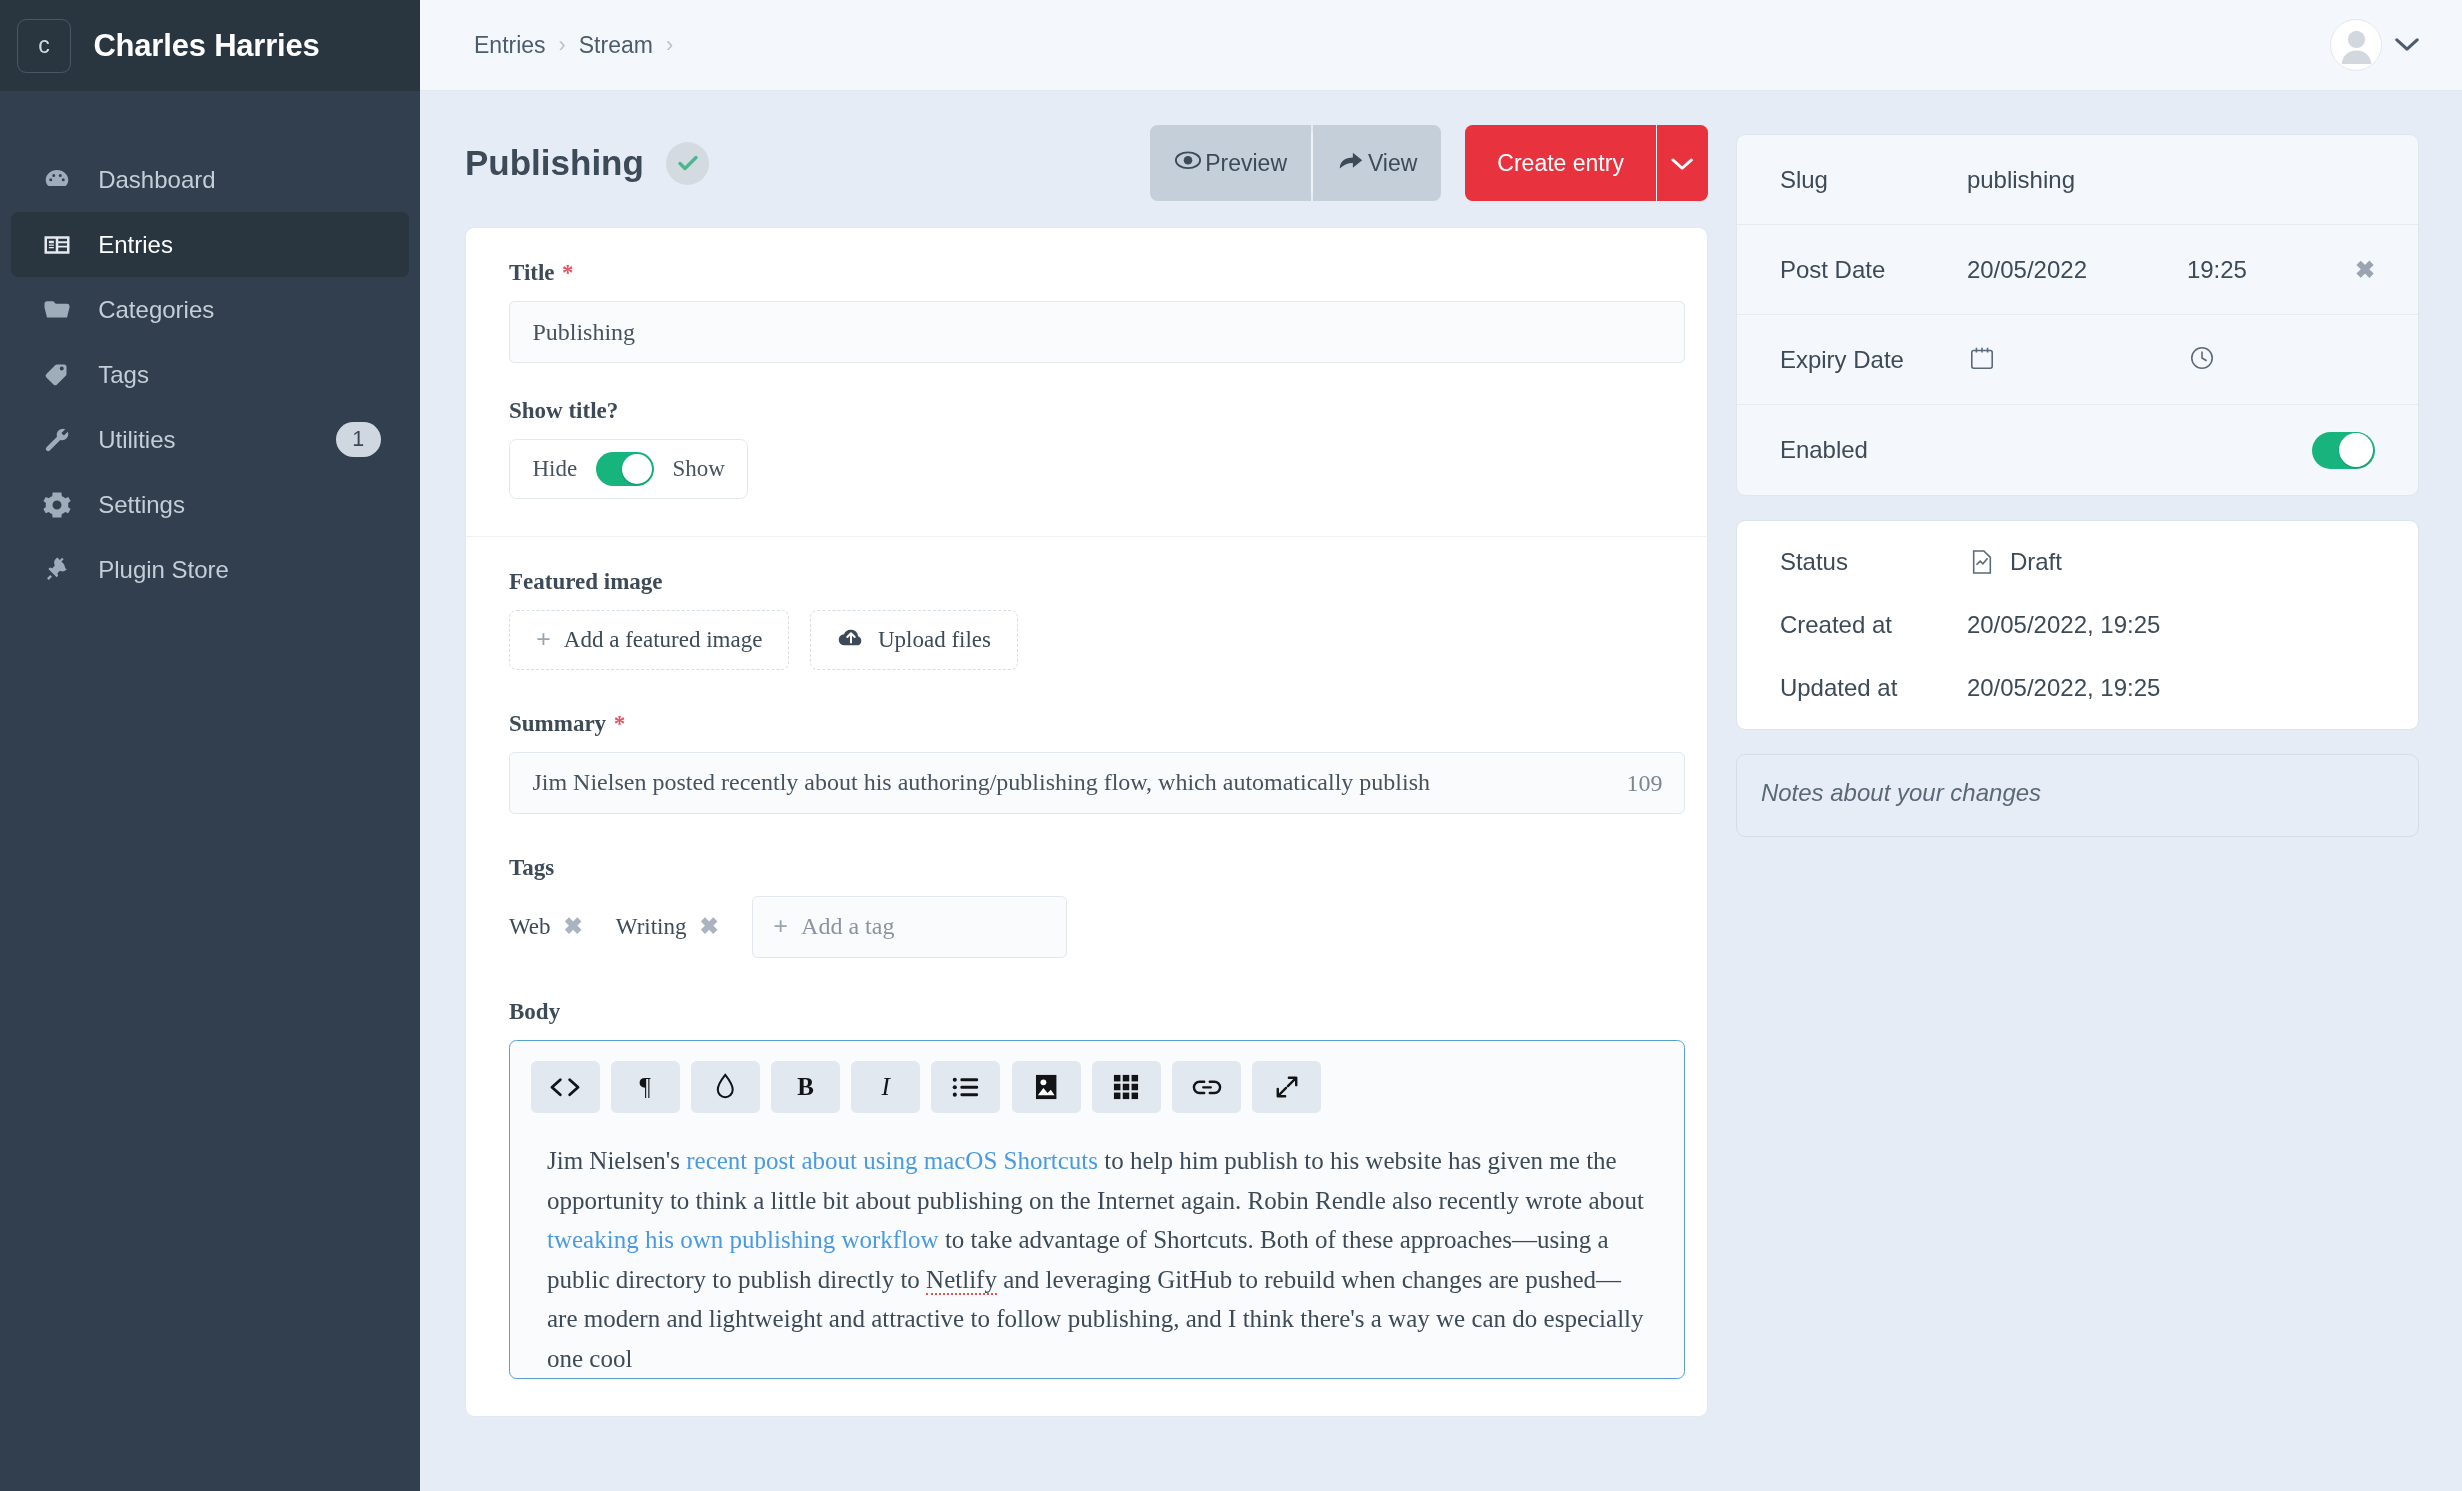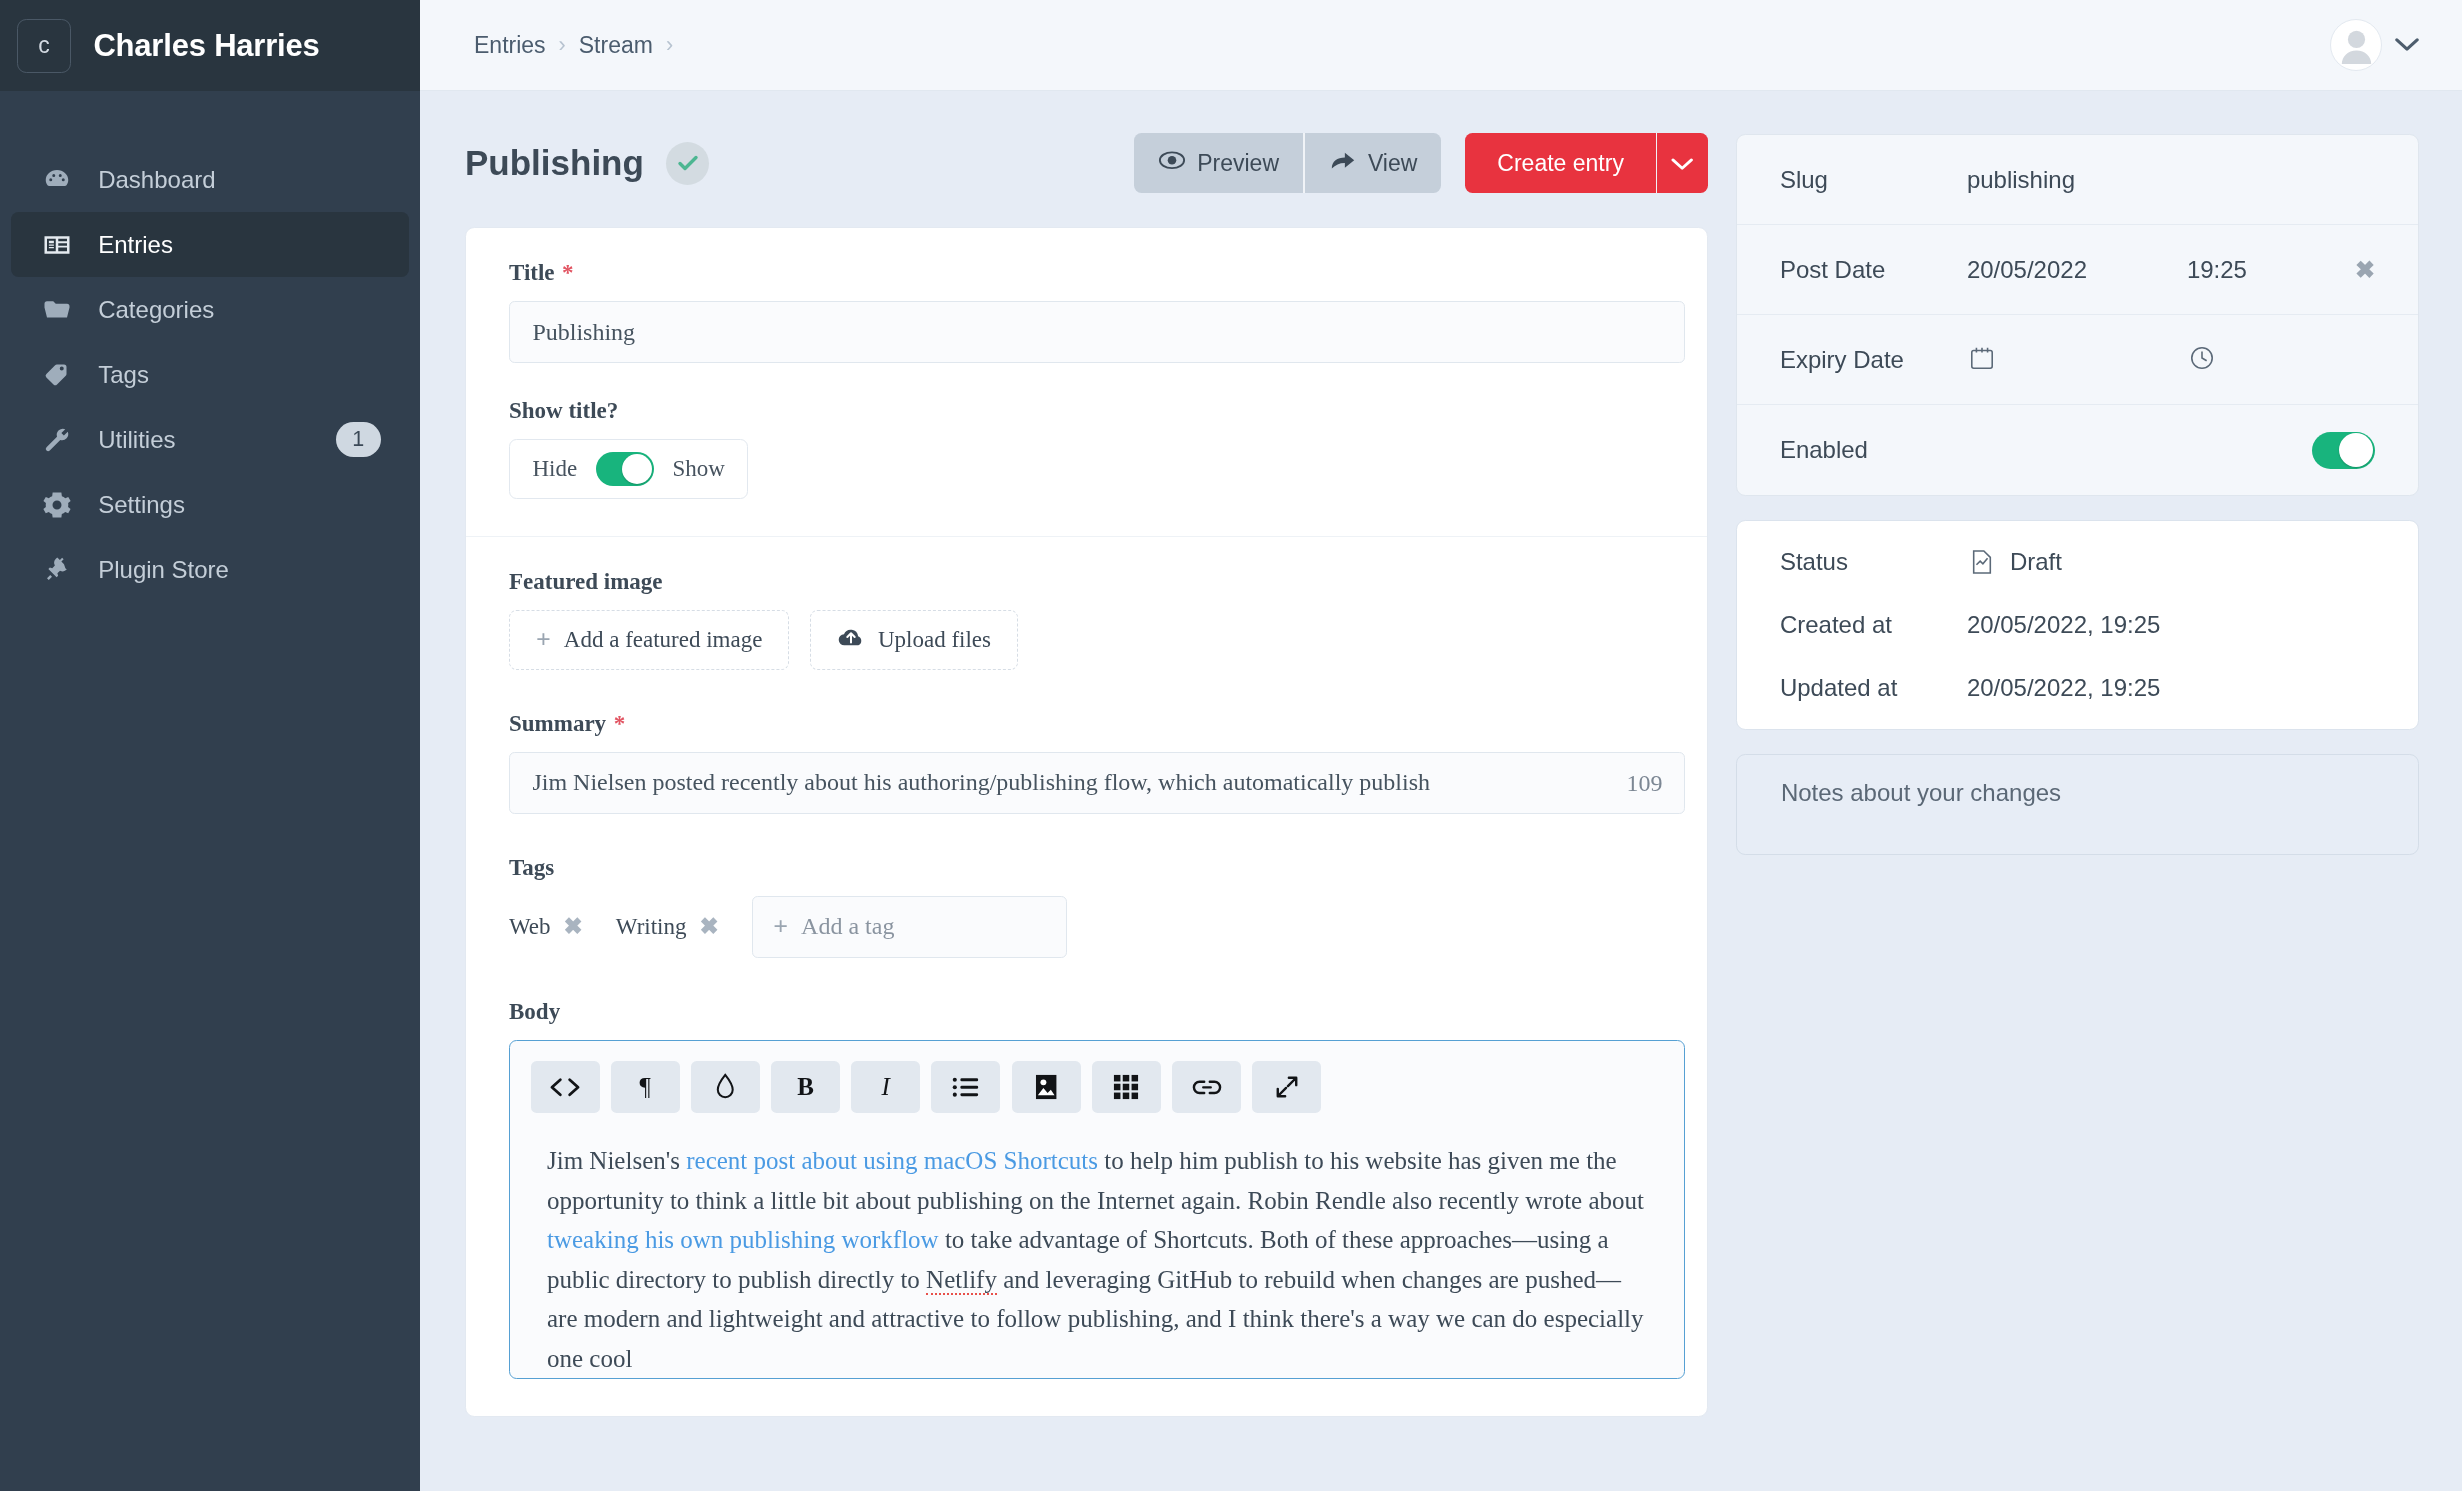--- a/index.html
+++ b/index.html
@@ -85,22 +85,22 @@
 
   .page-head { display: flex; align-items: center; gap: 22.4px; margin-bottom: 35px; height: 58px; }
   .page-title { font-size: 35px; font-weight: bold; color: #3d4a57; }
   .saved-badge {
     width: 43px; height: 43px; border-radius: 50%;
     background: #d3dbe1; display: flex; align-items: center; justify-content: center;
   }
   .saved-badge svg { width: 24px; height: 24px; }
   .head-actions { margin-left: auto; display: flex; align-items: center; }
   .btn {
-    height: 60px; border: none; cursor: pointer;
-    font-size: 23px; display: flex; align-items: center; gap: 11px;
+    height: 76px; border: none; cursor: pointer;
+    font-size: 23px; display: flex; align-items: center; gap: 3px;
     padding: 0 24px; font-family: inherit;
   }
   .btn-grey { background: #c5cfda; color: #3d4a57; }
   .btn-grey:first-child { border-radius: 7.5px 0 0 7.5px; }
   .btn-sep { width: 1.9px; height: 60px; background: #f0f3f7; }
   .btn-grey.last { border-radius: 0 7.5px 7.5px 0; margin-right: 24px; }
   .btn-red { background: #e8333f; color: #fff; border-radius: 7.5px 0 0 7.5px; font-weight: 500; padding: 0 32px; }
   .btn-red-caret {
     background: #e8333f; color: #fff; border-radius: 0 7.5px 7.5px 0;
     width: 52px; justify-content: center; padding: 0;
@@ -206,22 +206,22 @@
   .ico-sm { width: 30px; height: 30px; display: inline-flex; align-items: center; justify-content: center; }
   .ico-sm svg { fill: none; stroke: #5b6978; stroke-width: 1.7; }
 
   .panel-meta { background: #ffffff; border: 0.9px solid #dbe3ed; border-radius: 9.3px; padding: 9.3px 0; }
   .meta-row { display: flex; align-items: center; padding: 0 43px; height: 63px; }
   .meta-key { font-size: 24px; color: #3d4a57; width: 187px; flex: 0 0 187px; }
   .meta-val { font-size: 24px; color: #3d4a57; display: flex; align-items: center; gap: 13px; }
 
   .notes-box {
     background: #e7edf6; border: 0.9px solid #d4dde8; border-radius: 9.3px;
-    height: 101px; padding: 24px 44px;
-    font-size: 24px; color: #5b6876;
+    height: 83px; padding: 24px 24px;
+    font-size: 24px; color: #5b6876; font-style: italic;
   }
   .switch-big { width: 63px; height: 37px; margin-left: auto; }
   .switch-big .knob { width: 34px; height: 34px; }
 </style>
 </head>
 <body>
 
 <div class="app">
 
   <aside class="sidebar">

